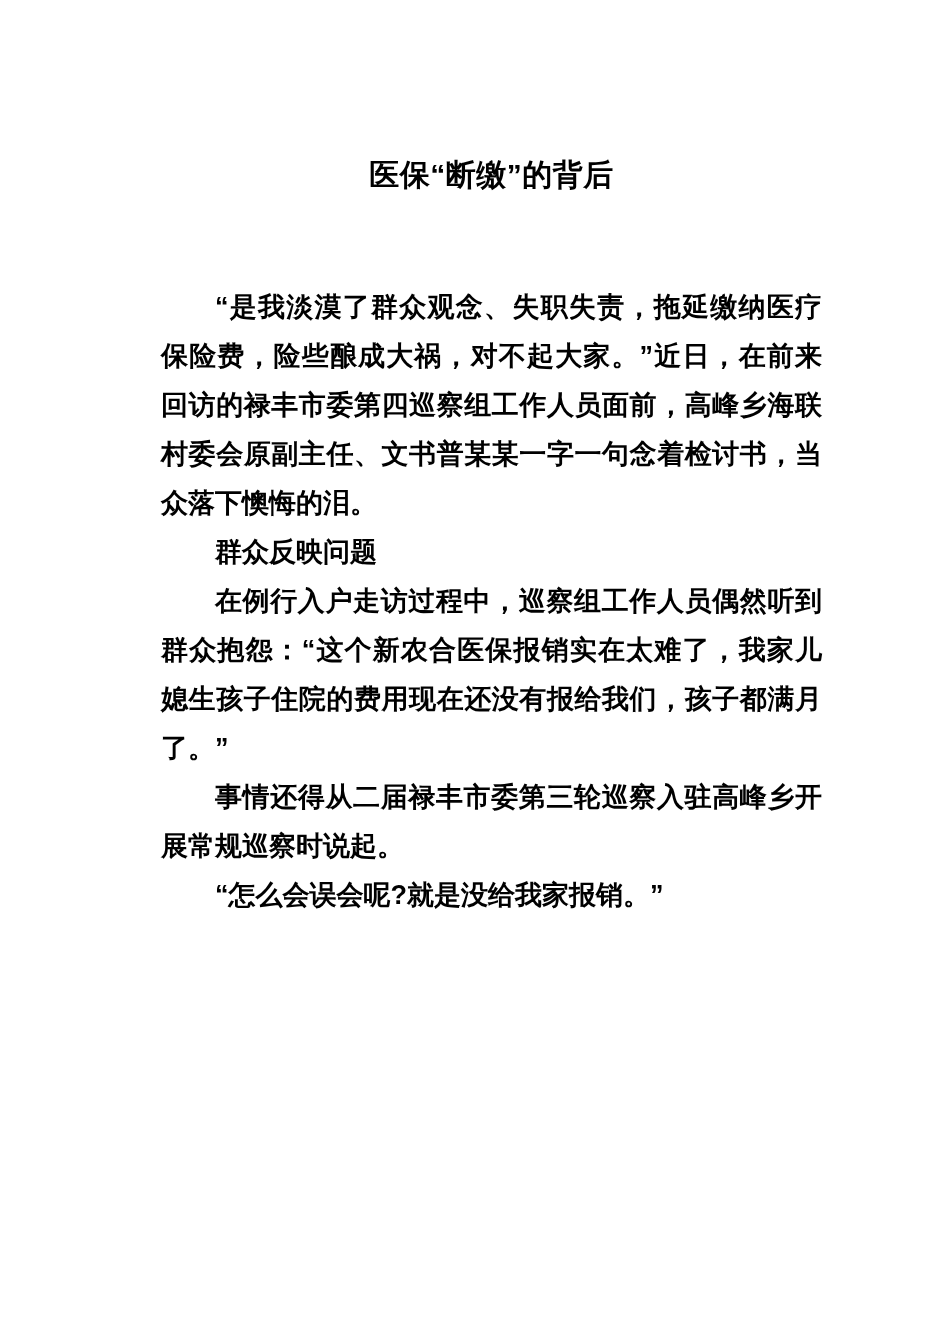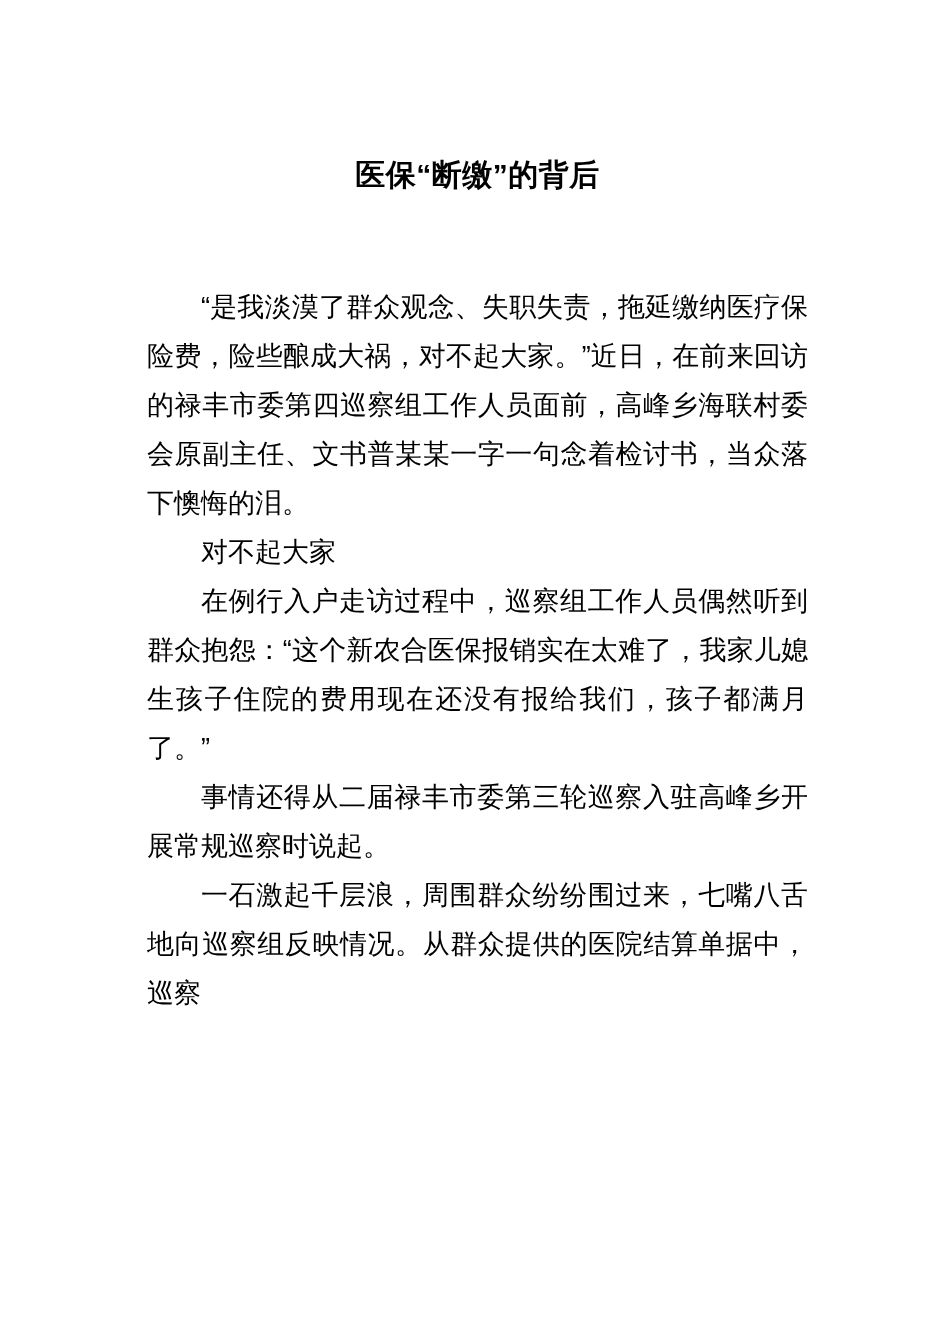--- a/index.html
+++ b/index.html
@@ -11,54 +11,54 @@
     position: relative;
     width: 950px;
     height: 1344px;
     background: #ffffff;
     color: #000000;
     font-family: "Liberation Sans", sans-serif;
     overflow: hidden;
   }
   .doc {
     position: absolute;
-    left: 147px;
+    left: 161px;
     top: 0;
     width: 661px;
   }
   .doc-title {
     margin: 0;
     padding: 157px 0 0 0;
     font-size: 30px;
     line-height: 35px;
     font-weight: 700;
     text-align: center;
     letter-spacing: 0.5px;
     white-space: nowrap;
   }
   .doc-body {
     margin-top: 91px;
   }
   .doc-body p {
     margin: 0;
     font-size: 27px;
     line-height: 49px;
-    font-weight: 400;
+    font-weight: 700;
     text-align: justify;
     text-indent: 2em;
     word-break: break-all;
   }
 </style>
 </head>
 <body>
 
 <div class="page">
   <div class="doc">
     <h1 class="doc-title">医保“断缴”的背后</h1>
     <div class="doc-body">
       <p>“是我淡漠了群众观念、失职失责，拖延缴纳医疗保险费，险些酿成大祸，对不起大家。”近日，在前来回访的禄丰市委第四巡察组工作人员面前，高峰乡海联村委会原副主任、文书普某某一字一句念着检讨书，当众落下懊悔的泪。</p>
-      <p>对不起大家</p>
+      <p>群众反映问题</p>
       <p>在例行入户走访过程中，巡察组工作人员偶然听到群众抱怨：“这个新农合医保报销实在太难了，我家儿媳生孩子住院的费用现在还没有报给我们，孩子都满月了。”</p>
       <p>事情还得从二届禄丰市委第三轮巡察入驻高峰乡开展常规巡察时说起。</p>
-      <p>一石激起千层浪，周围群众纷纷围过来，七嘴八舌地向巡察组反映情况。从群众提供的医院结算单据中，巡察</p>
+      <p>“怎么会误会呢?就是没给我家报销。”</p>
     </div>
   </div>
 </div>
 
 </body></html>

